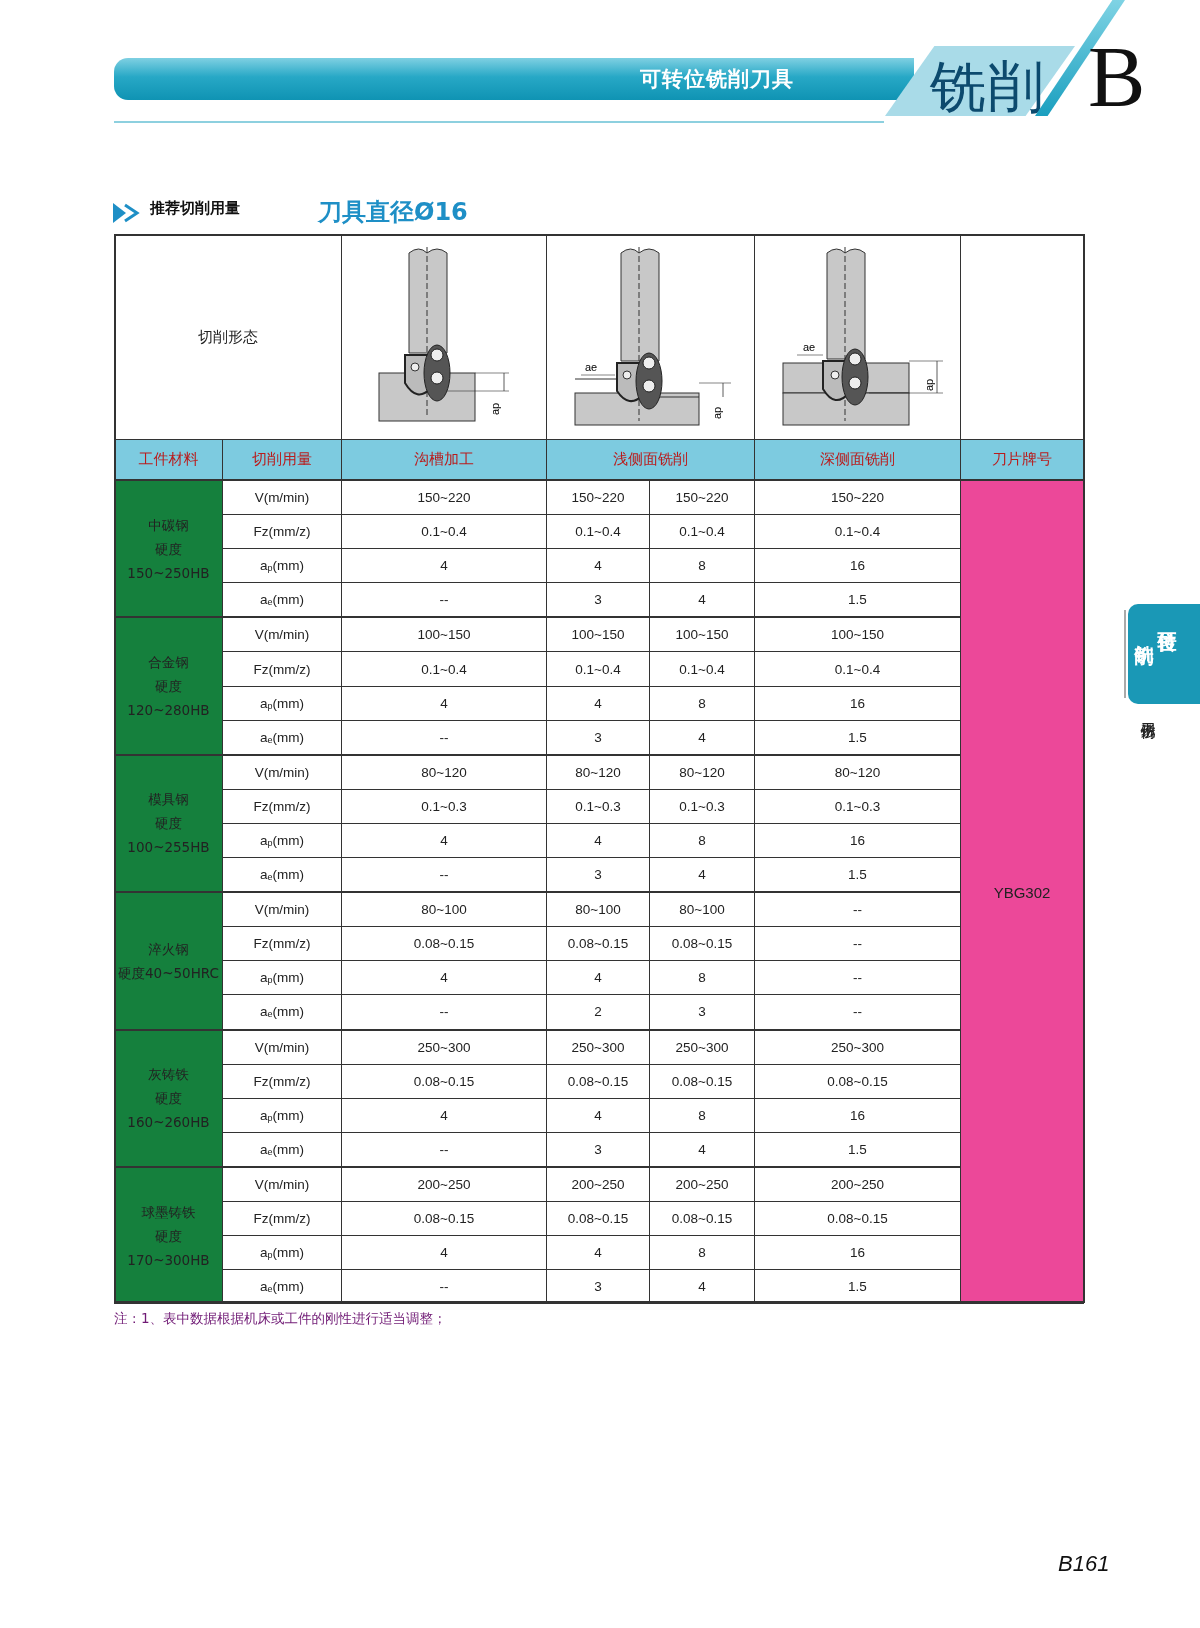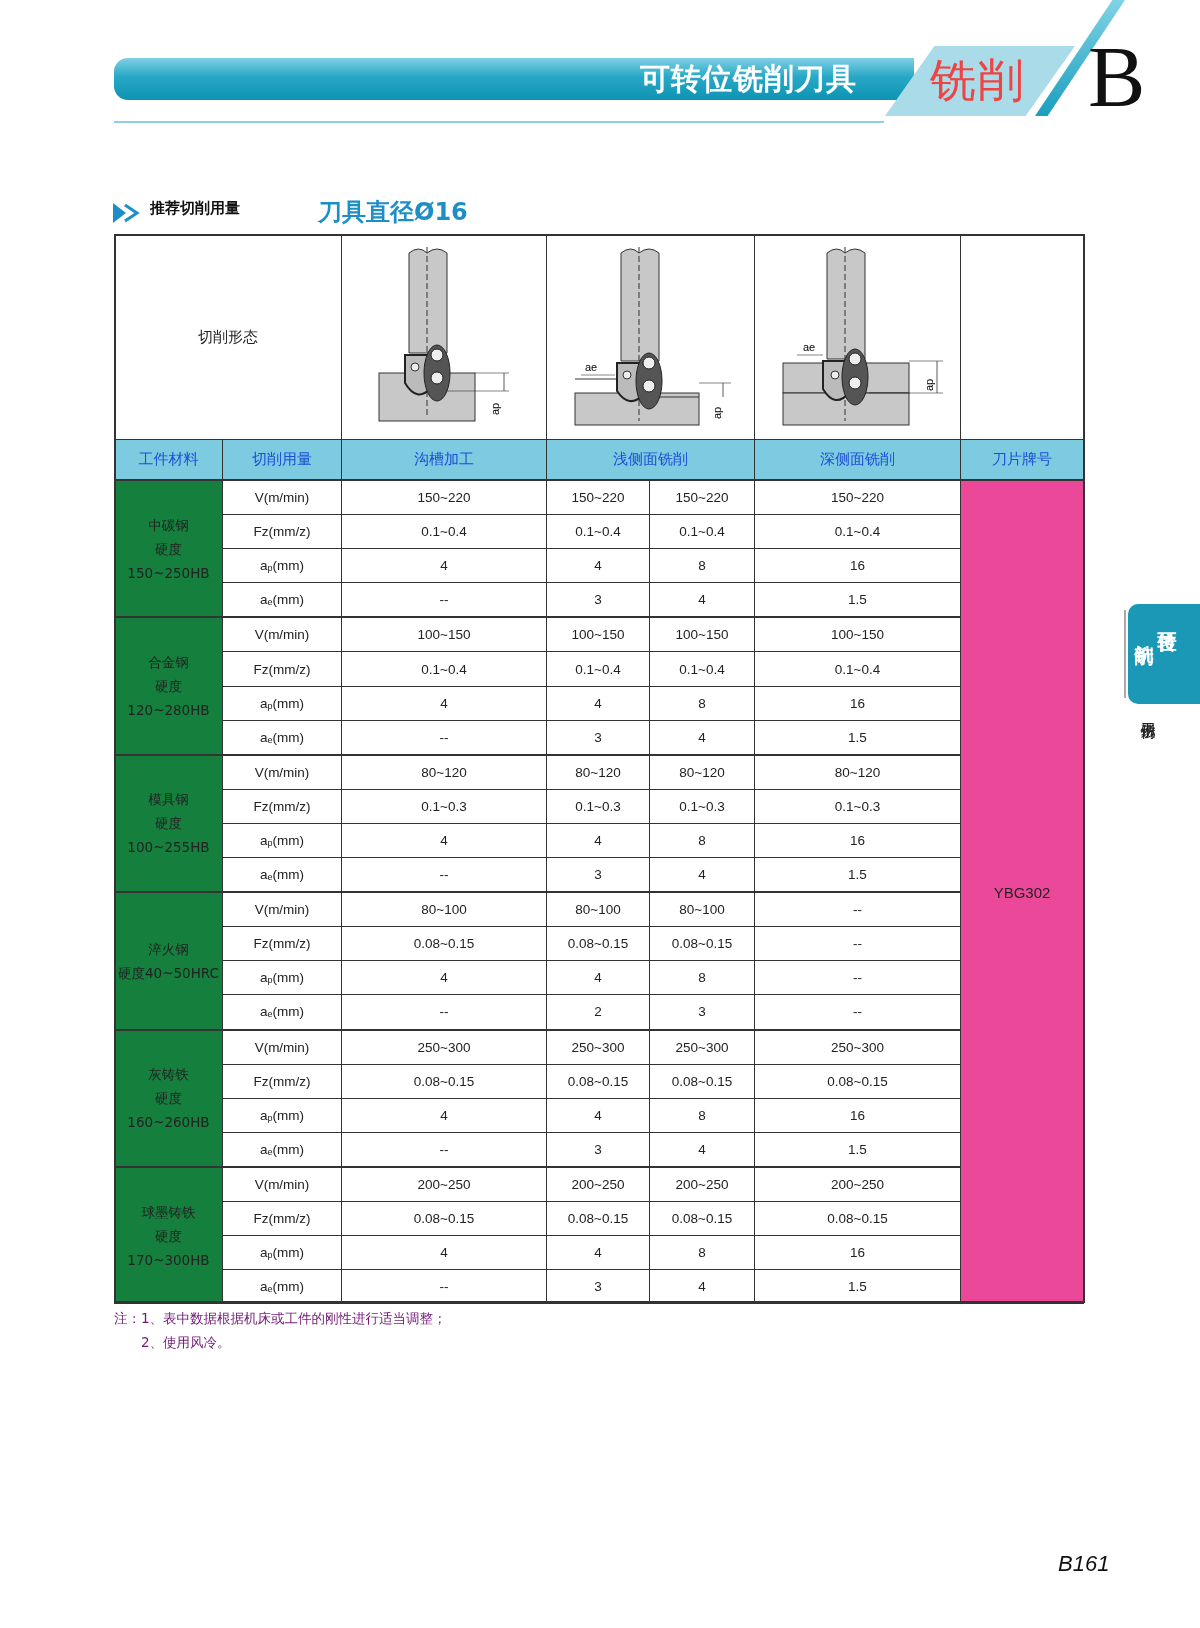--- a/index.html
+++ b/index.html
@@ -4,45 +4,45 @@
 <style>
   html, body { margin:0; padding:0; }
   body { width:1200px; height:1628px; background:#ffffff; position:relative; overflow:hidden;
          font-family:"Liberation Sans","DejaVu Sans",sans-serif; color:#222; }
 
   
   .banner-bar { position:absolute; left:114px; top:58px; width:800px; height:42px;
     border-radius:14px 0 0 14px;
     background:linear-gradient(180deg,#7fd0e2 0%,#27a8c6 45%,#0f93b3 100%); }
   .banner-title { position:absolute; left:640px; top:58px; height:60px; line-height:42px;
-    color:#fff; font-weight:bold; font-size:30px; letter-spacing:1px; font-family:"DejaVu Sans",sans-serif; }
+    color:#fff; font-weight:bold; font-size:21px; letter-spacing:1px; font-family:"DejaVu Sans",sans-serif; }
   .banner-underline { position:absolute; left:114px; top:121px; width:770px; height:2px; background:#8dd0df; }
   .banner-tab { position:absolute; left:885px; top:46px; width:190px; height:70px;
     background:#a9dbe8; clip-path:polygon(26% 0,100% 0,74% 100%,0 100%); }
-  .banner-tab-text { position:absolute; left:930px; top:50px; font-size:46px; color:#ef4444;
+  .banner-tab-text { position:absolute; left:930px; top:50px; font-size:56px; color:#0c4a6e;
     font-family:Liberation Serif, serif; letter-spacing:2px; }
   .banner-slash { position:absolute; left:1035px; top:0; width:90px; height:116px;
     background:linear-gradient(180deg,#7fd3e4,#1a9fbf);
     clip-path:polygon(86% 0,100% 0,14% 100%,0 100%); }
   .banner-letter { position:absolute; left:1088px; top:34px; font-size:86px; line-height:86px;
     font-family:"Liberation Serif","DejaVu Serif",serif; color:#111; }
 
   
   .sec-arrow { position:absolute; left:113px; top:203px; width:30px; height:20px; }
   .sec-title { position:absolute; left:150px; top:199px; font-size:15px; font-weight:bold; color:#111;
     font-family:"DejaVu Sans",sans-serif; }
   .sec-sub { position:absolute; left:318px; top:196px; font-size:24px; font-weight:bold; color:#1e8fc6;
     font-family:"DejaVu Sans",sans-serif; }
 
   
   .tbl { position:absolute; left:114px; top:234px; width:969px; border-collapse:collapse;
     table-layout:fixed; font-size:13.5px; }
   .tbl td, .tbl th { border:1px solid #333; text-align:center; vertical-align:middle; padding:0; }
   .tbl .diag-row td { height:204px; background:#fff; }
-  .tbl .head-row th { height:39px; background:#7dcbe0; font-weight:normal; font-size:15px; color:#1d4ed8;
+  .tbl .head-row th { height:39px; background:#7dcbe0; font-weight:normal; font-size:15px; color:#b91c1c;
     font-family:"DejaVu Sans",sans-serif; }
   .tbl .data-row td { height:33.1px; }
   .tbl td.mat { background:#15803d; font-size:13.5px; line-height:24px; font-family:"DejaVu Sans",sans-serif; }
   .tbl td.grade { background:#ec4899; font-size:15px; }
   .tbl tr.grp-start td { border-top:2px solid #333; }
   .tbl td.label-cell { font-size:15px; font-family:"DejaVu Sans",sans-serif; }
   sub.s { font-size:9px; vertical-align:-1px; }
   .outer { position:absolute; left:114px; top:234px; width:967px; height:1065px; border:2px solid #333;
     pointer-events:none; }
 
@@ -355,21 +355,20 @@
         <td>3</td>
         <td>4</td>
         <td>1.5</td>
       </tr>
     </tbody>
 </table>
 <div class="outer"></div>
 
 <div class="notes">
   <div>注：1、表中数据根据机床或工件的刚性进行适当调整；</div>
-  <div class="n2">2、使用风冷。</div>
 </div>
 
 <div class="side-tab-line"></div>
 <div class="side-tab"></div>
 <div class="side-tab-text" style="left:1157px">可转位</div>
 <div class="side-tab-text" style="left:1134px;top:630px">铣削</div>
 <div class="side-sub">仿形铣刀</div>
 
 <div class="page-num">B161</div>
 

